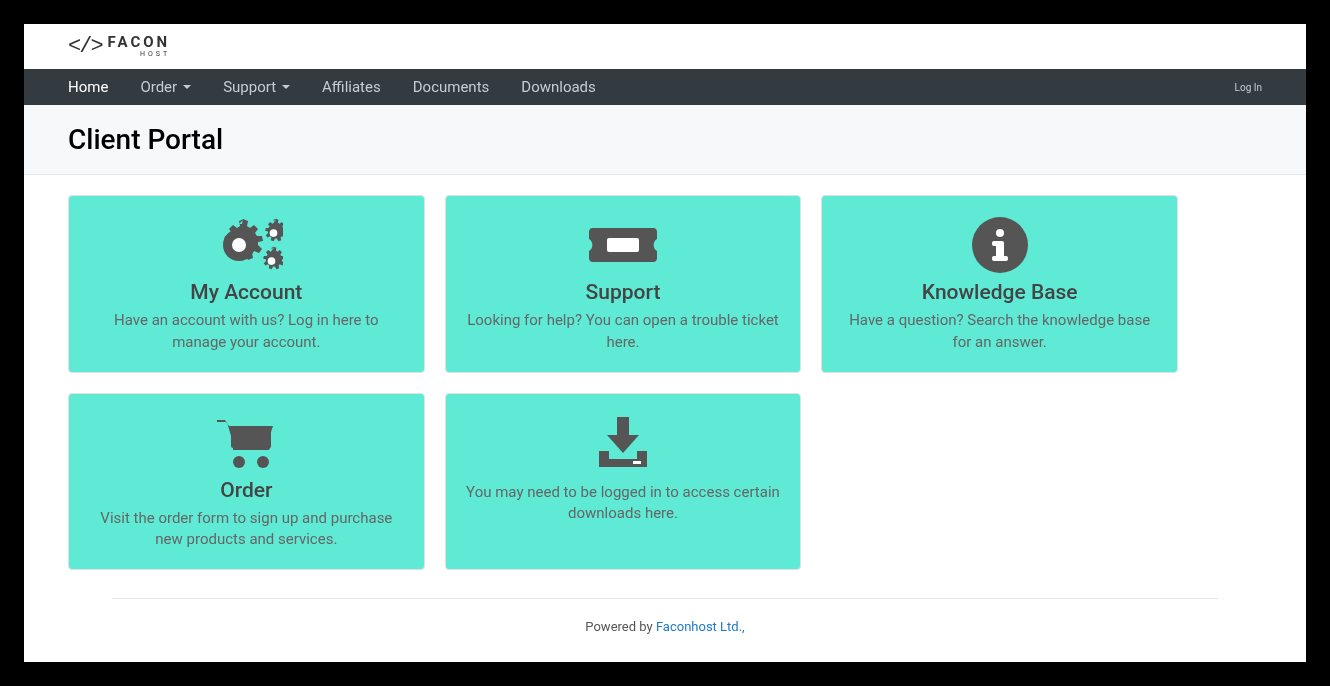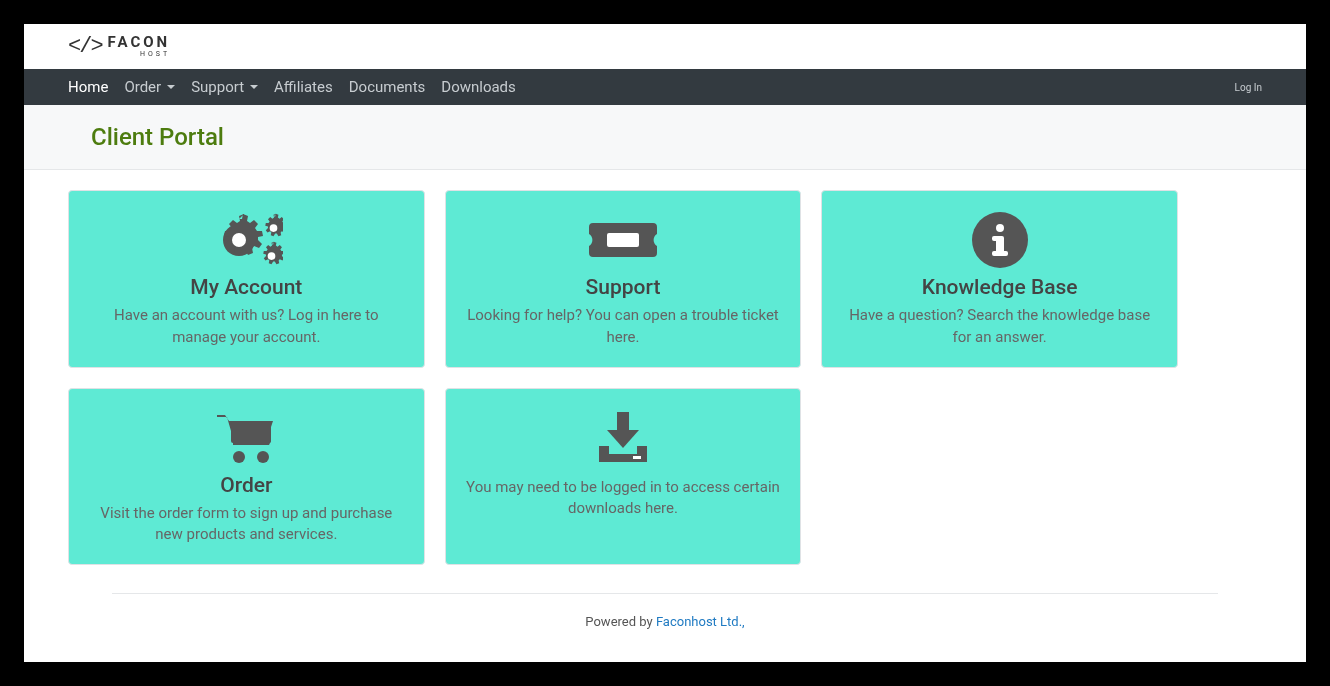--- a/index.html
+++ b/index.html
@@ -56,21 +56,21 @@
   }
   .nav {
     background: #333a40;
     display: flex;
     align-items: center;
     padding: 0 44px;
     height: 36px;
   }
   .nav-left {
     display: flex;
-    gap: 16px;
+    gap: 32px;
     align-items: center;
   }
   .nav-item {
     color: #c7ccd0;
     font-size: 15px;
     cursor: pointer;
     display: flex;
     align-items: center;
     gap: 4px;
   }
@@ -90,24 +90,23 @@
     color: #c7ccd0;
     font-size: 10px;
     cursor: pointer;
   }
   .title-bar {
     background: #f7f8f9;
     border-bottom: 1px solid #e5e7e9;
     padding: 18px 44px;
   }
   .title-bar h1 {
-    font-size: 24px;
+    font-size: 28px;
     font-weight: 500;
-    color: #4d7c0f;
-    margin-left: 23px;
+    color: #000000;
   }
   .content {
     padding: 20px 44px;
     flex: 1;
     overflow: auto;
   }
   .cards {
     display: grid;
     grid-template-columns: repeat(3, 1fr);
     gap: 20px;

